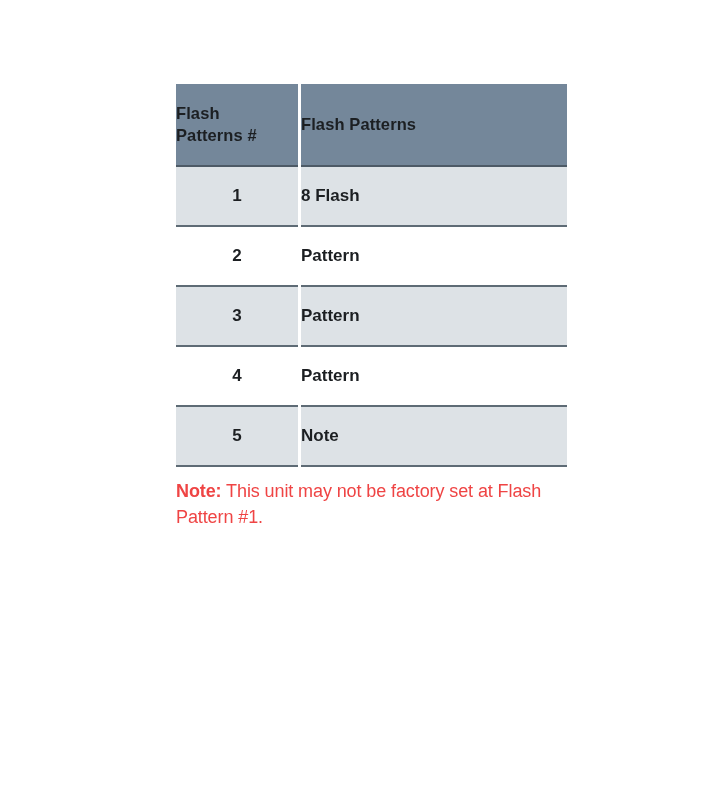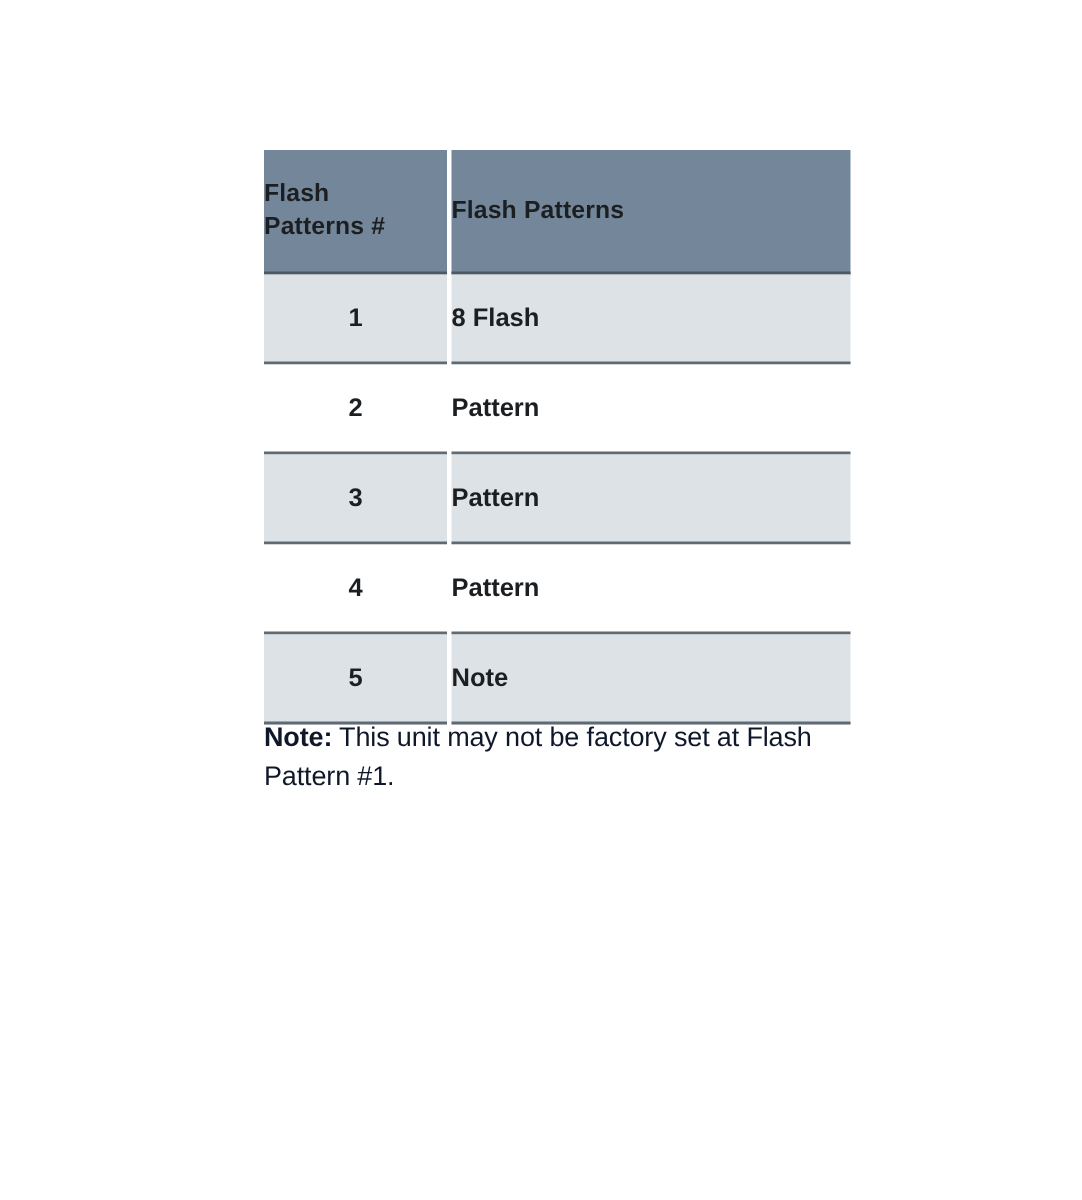--- a/index.html
+++ b/index.html
@@ -21,21 +21,20 @@
     width: 721px;
     height: 800px;
   }
 
   
   .table-wrap {
     position: absolute;
     left: 176px;
     top: 84px;
     width: 388px;
-    margin-top: 16px;
   }
 
   .tbl {
     border-collapse: separate;
     border-spacing: 0;
     width: 388px;
     table-layout: fixed;
   }
 
   .col-num  { width: 122px; }
@@ -99,21 +98,21 @@
   tr.plain .td-desc { background: #ffffff; }
 
   
   .note {
     position: absolute;
     left: 176px;
     top: 478px;
     width: 390px;
     font-size: 18px;
     line-height: 1.45;
-    color: #0f172a;
+    color: #ef4444;
     letter-spacing: -0.1px;
   }
   .note b { font-weight: bold; }
 
   
   .watermark {
     position: absolute;
     left: 288px;
     top: 386px;
     width: 136px;

